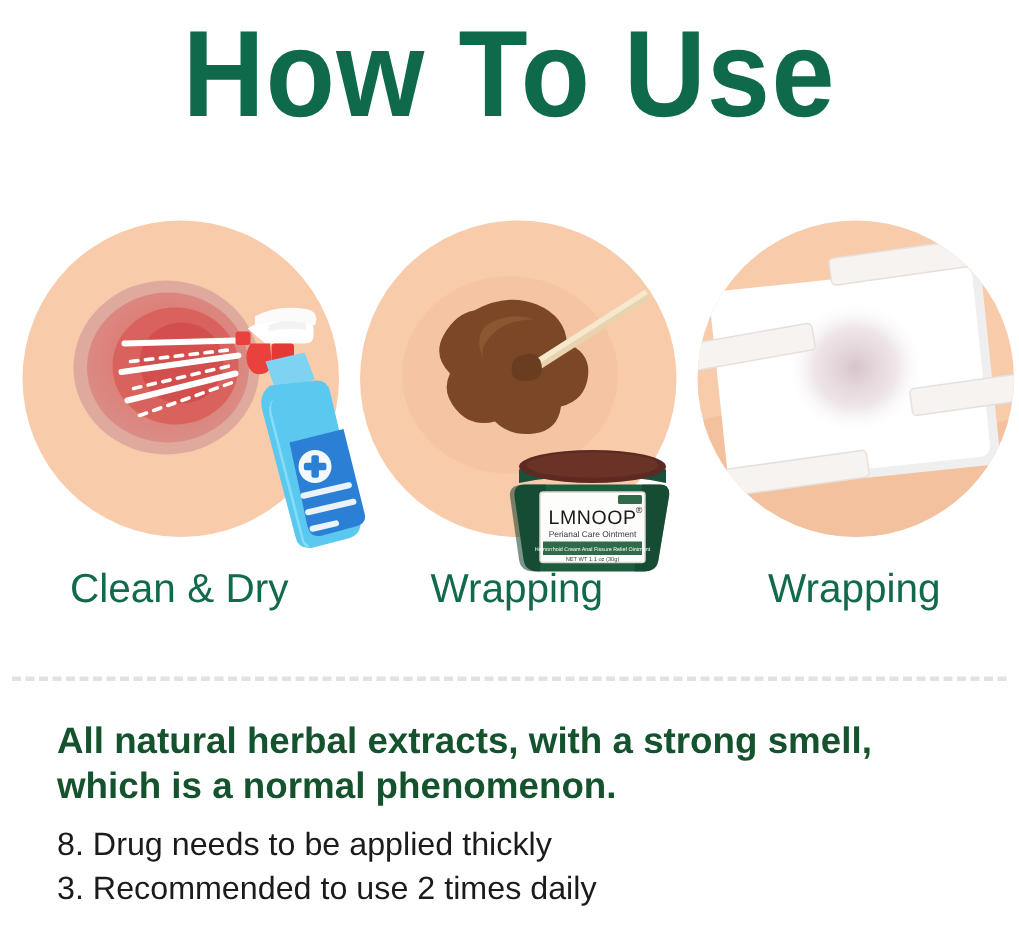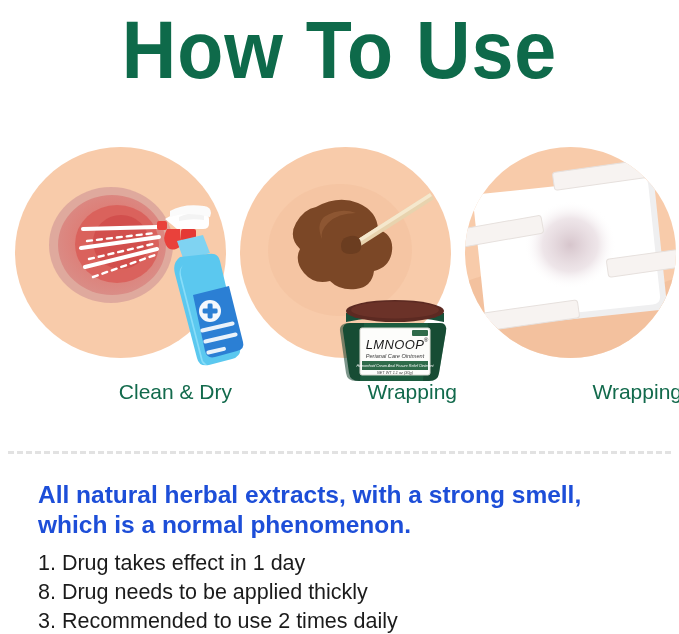--- a/index.html
+++ b/index.html
@@ -61,36 +61,35 @@
     border-radius: 50%;
     background: #f8cbaa;
     overflow: visible;
   }
 
   .caption {
     position: absolute;
     left: 0;
     top: 230px;
     width: 225px;
-    text-align: right;
-    font-family: "Liberation Sans", sans-serif;
-    font-size: 21px;
+    text-align: center;
+    font-family: "Liberation Sans", sans-serif;
+    font-size: 27px;
     line-height: 34px;
     color: #126a4c;
     white-space: nowrap;
   }
 
   .art {
     position: absolute;
     left: 0;
     top: 0;
     width: 225px;
     height: 225px;
     overflow: visible;
-    font-style: italic;
   }
   .art svg { display: block; overflow: visible; }
 
   
   #divider {
     position: absolute;
     left: 8px;
     top: 451px;
     width: 663px;
     height: 0;
@@ -100,21 +99,21 @@
   
   #notice {
     position: absolute;
     left: 38px;
     top: 480px;
     width: 618px;
     font-family: "Liberation Sans", sans-serif;
     font-weight: bold;
     font-size: 24.5px;
     line-height: 30px;
-    color: #1d4ed8;
+    color: #14532d;
   }
   #bullets {
     position: absolute;
     left: 38px;
     top: 549px;
     width: 620px;
     font-family: "Liberation Sans", sans-serif;
     font-size: 21.5px;
     line-height: 29px;
     color: #1b1b1b;
@@ -294,16 +293,15 @@
     </div>
     <div class="caption">Wrapping</div>
   </div>
 </div>
 
 <div id="divider"></div>
 
 <div id="notice">All natural herbal extracts, with a strong smell, which is a normal phenomenon.</div>
 
 <div id="bullets">
-  <div class="bullet">1. Drug takes effect in 1 day</div>
   <div class="bullet">8. Drug needs to be applied thickly</div>
   <div class="bullet">3. Recommended to use 2 times daily</div>
 </div>
 
 </body></html>

